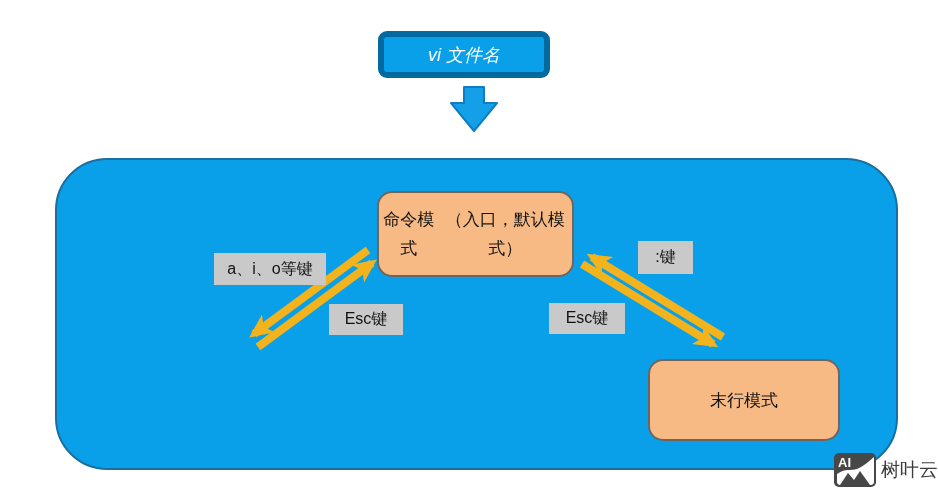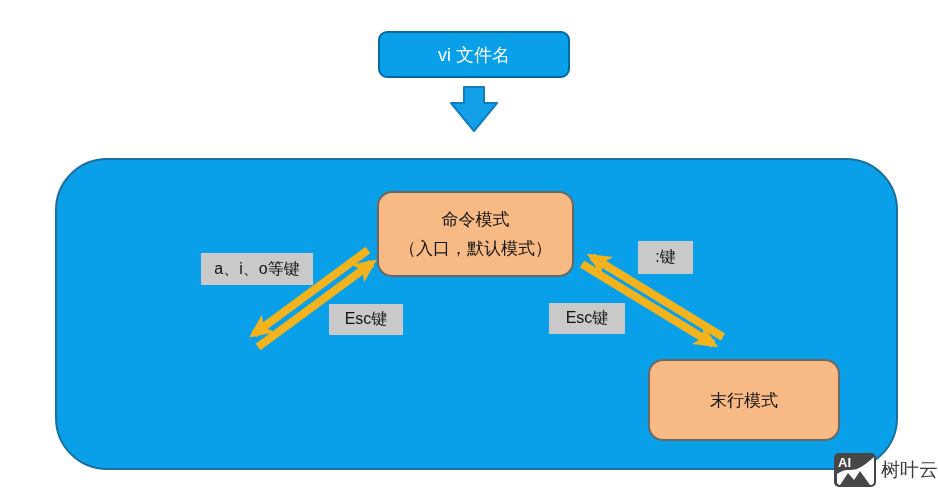--- a/index.html
+++ b/index.html
@@ -11,27 +11,28 @@
     width: 938px;
     height: 500px;
     background: #ffffff;
     overflow: hidden;
   }
 
   
   .start-node {
     position: absolute;
     left: 378px; top: 31px;
-    width: 192px; height: 47px;
+    width: 172px; height: 47px;
     background: #0aa0e9;
-    border: 2px solid #0369a1;
+    border: 6px solid #0369a1;
     border-radius: 9px;
     display: flex; align-items: center; justify-content: center;
     color: #ffffff;
     font-size: 18px;
+    font-style: italic;
   }
 
   .down-arrow-svg {
     position: absolute;
     left: 440px; top: 84px;
   }
 
   
   .big-container {
     position: absolute;
@@ -46,40 +47,40 @@
     position: absolute;
     left: 0; top: 0;
     width: 843px; height: 312px;
   }
 
   .mode-node {
     position: absolute;
     background: #f8ba85;
     border: 2px solid #6d665f;
     border-radius: 15px;
-    display: flex; flex-direction: column;
+    display: flex; 
     align-items: center; justify-content: center;
     color: #141414;
     font-size: 17px;
     line-height: 29px;
     text-align: center;
   }
   .node-command  { left: 320px; top: 31px;  width: 197px; height: 86px; }
   .node-edit     { left: 89px;  top: 191px; width: 196px; height: 82px; }
   .node-lastline { left: 591px; top: 199px; width: 192px; height: 82px; }
 
   .edge-label {
     position: absolute;
     background: #c9c9c9;
     color: #111111;
     font-size: 16px;
     display: flex; align-items: center; justify-content: center;
     white-space: nowrap;
   }
-  .label-aio       { left: 144px; top: 93px;  width: 112px; height: 32px; }
+  .label-aio       { left: 157px; top: 93px;  width: 112px; height: 32px; }
   .label-esc-left  { left: 272px; top: 144px; width: 74px;  height: 31px; }
   .label-colon     { left: 581px; top: 81px;  width: 55px;  height: 33px; }
   .label-esc-right { left: 492px; top: 143px; width: 76px;  height: 31px; }
 
   
   .watermark {
     position: absolute;
     left: 833px; top: 452px;
     display: flex; 
     gap: 4px;

